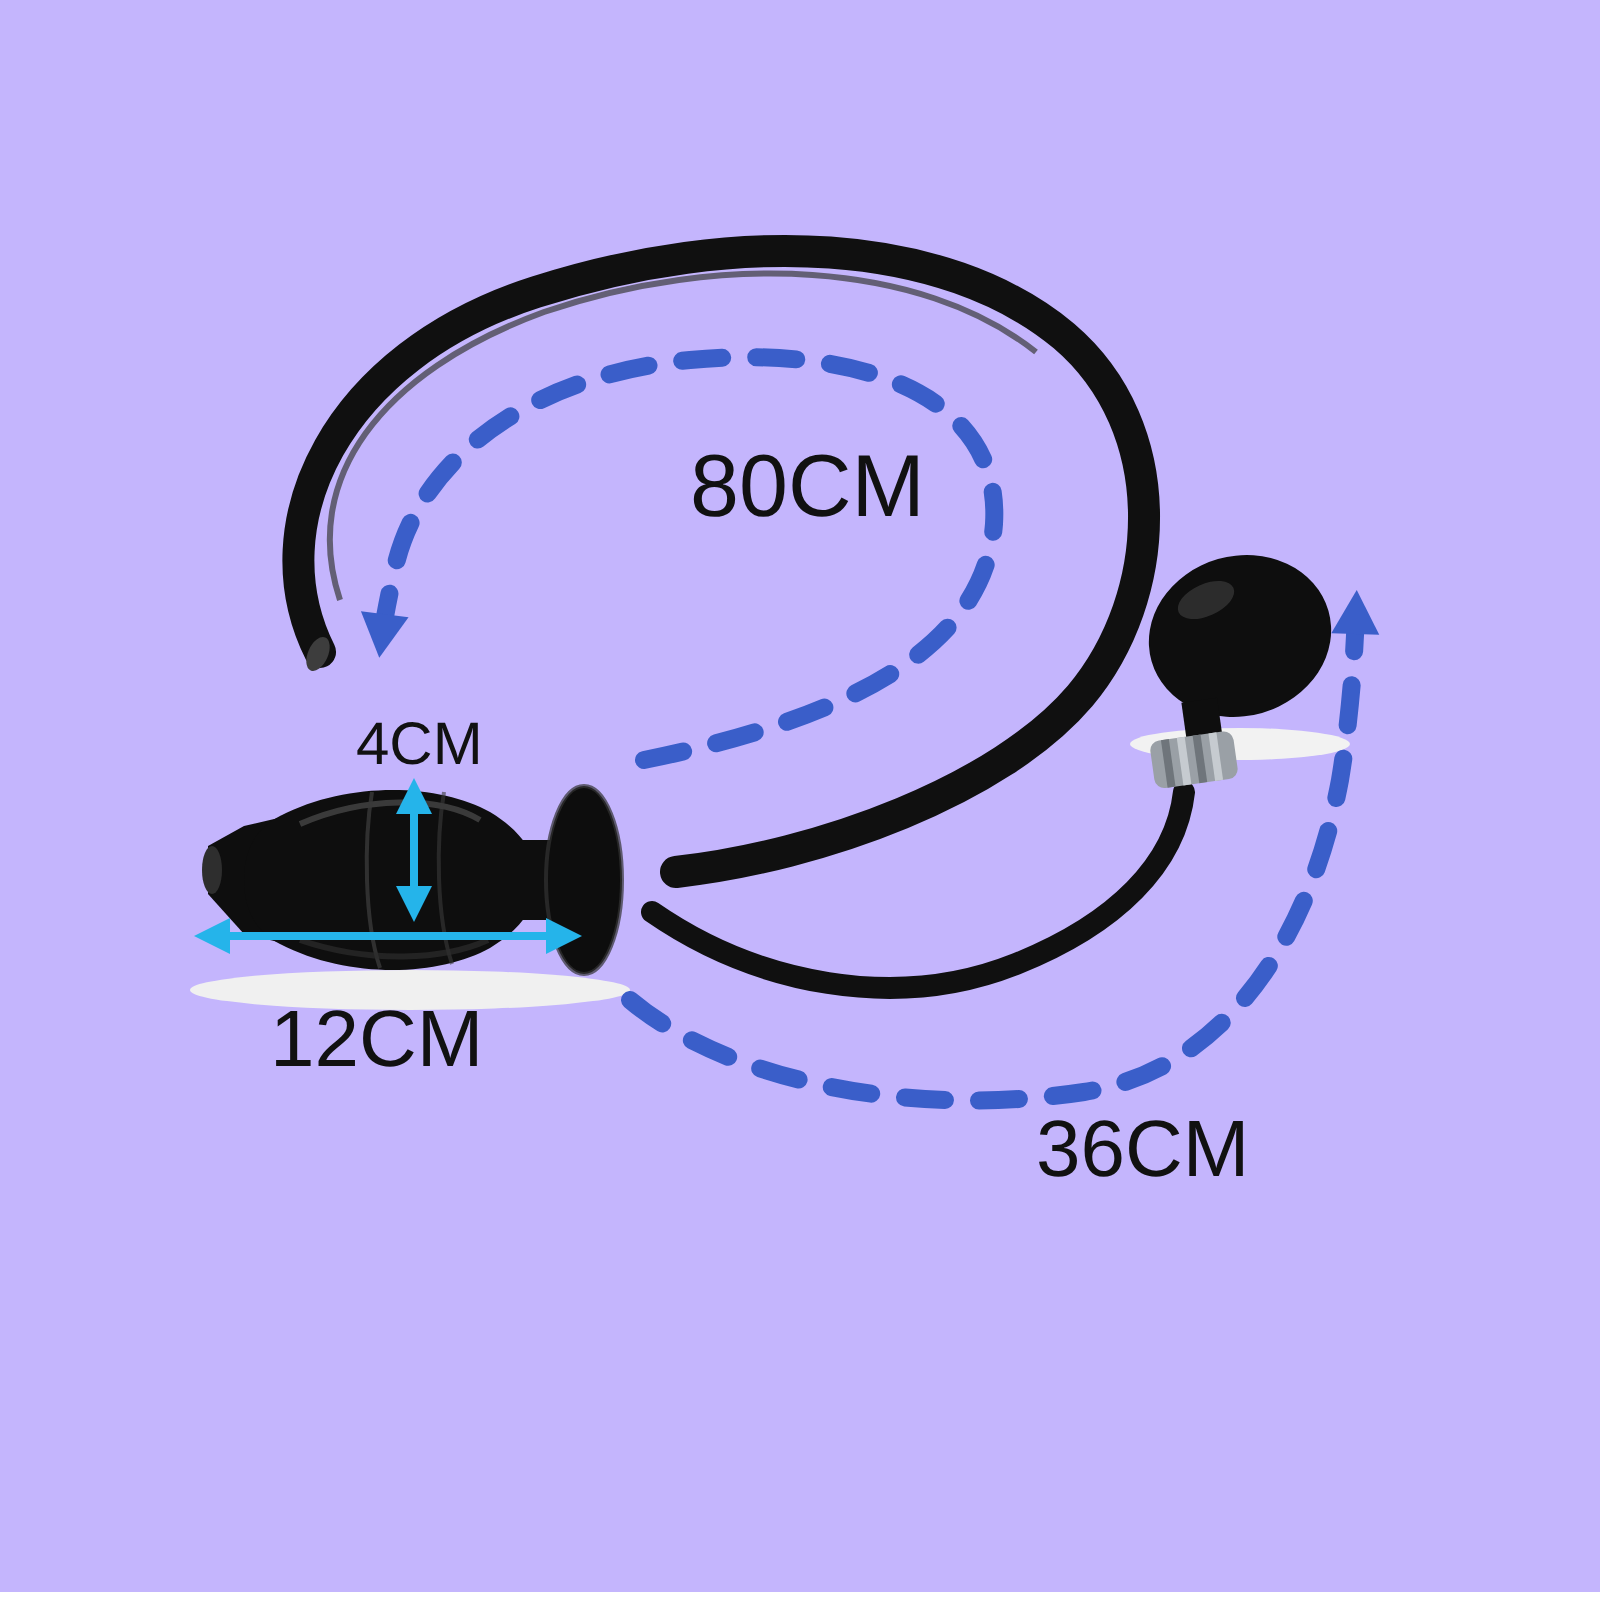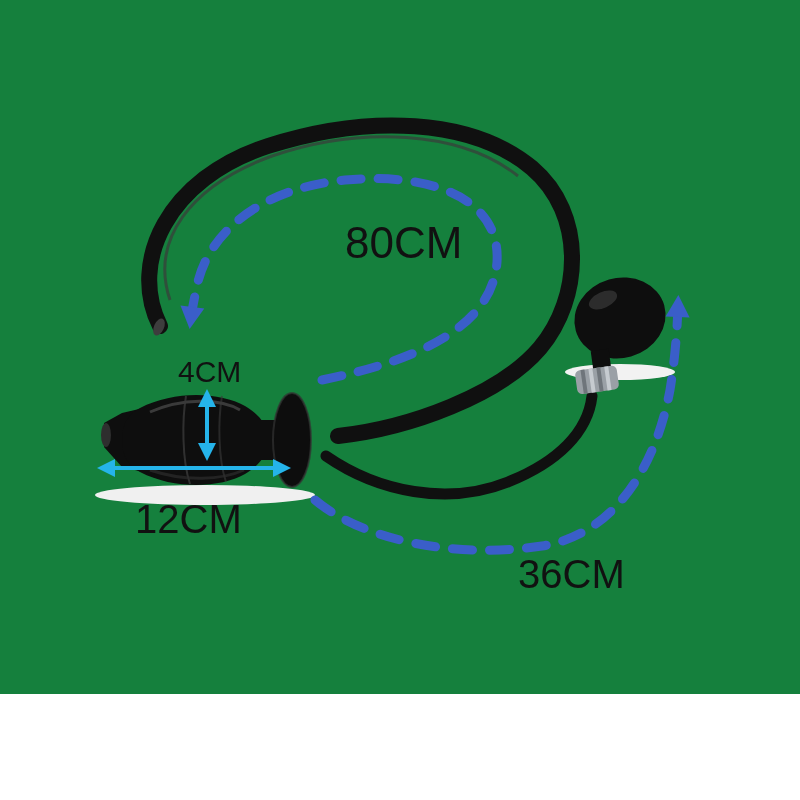--- a/index.html
+++ b/index.html
@@ -1,17 +1,17 @@
 <!DOCTYPE html>
 <html><head>
 <meta charset="utf-8">
 <style>
   html,body{margin:0;padding:0;background:#ffffff;}
   .stage{
-    width:800px;height:694px;position:relative;background:#15803d;
+    width:800px;height:796px;position:relative;background:#c4b5fd;
     font-family:"Liberation Sans", sans-serif;overflow:hidden;
   }
   svg{display:block;}
   text{
     font-family:"Liberation Sans", sans-serif;
     fill:#111111;
     font-weight:500;
   }
   .dim-label-lg{font-size:44px;}
   .dim-label-md{font-size:40px;}

